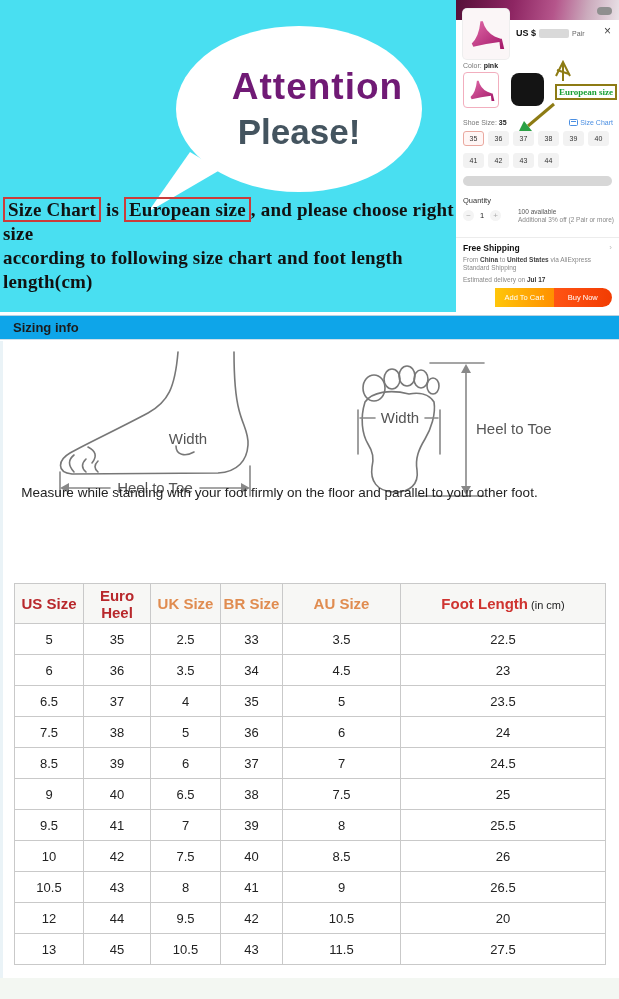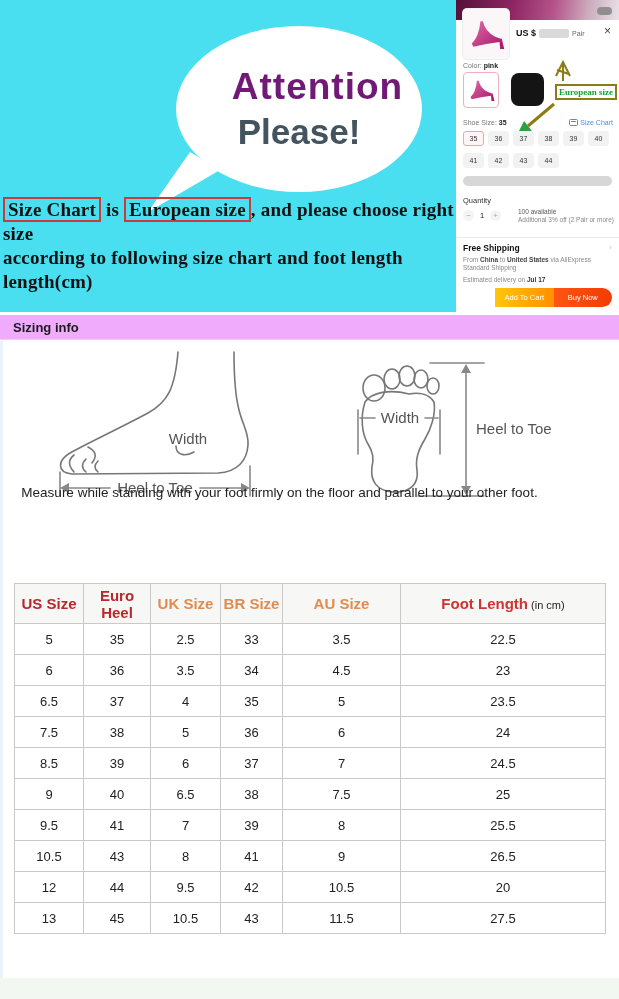--- a/index.html
+++ b/index.html
@@ -95,21 +95,21 @@
   .cta-row {
     position:absolute; left:7px; top:288px; width:149px; height:19px;
     display:flex; border-radius:10px; overflow:hidden;
   }
   .btn-cart { flex:1; background:linear-gradient(90deg,#ffc60a,#ff9000); color:#fff; font-size:7.5px; display:flex; align-items:center; justify-content:center;margin-left:32px; }
   .btn-buy  { flex:1; background:linear-gradient(90deg,#ff5414,#f23c02); color:#fff; font-size:7.5px; display:flex; align-items:center; justify-content:center; }
 
   
   .sizing-bar {
     position:absolute; left:0; top:315px; width:619px; height:25px;
-    background:#f0abfc; border-top:1px solid #b9d2e0; border-bottom:1px solid #cfe0ea;
+    background:#0ea5e9; border-top:1px solid #b9d2e0; border-bottom:1px solid #cfe0ea;
     display:flex; align-items:center;
   }
   .sizing-bar span { font-size:13px; font-weight:bold; color:#1c1c1c; padding-left:13px; }
   .edge-strip { position:absolute; left:0; top:341px; width:3px; height:658px; background:#eaf3f7; }
 
   
   .diagram { position:absolute; left:28px; top:348px; }
   .measure-caption {
     position:absolute; left:0; top:485px; width:559px; text-align:center;
     font-size:13.5px; color:#222;
@@ -376,20 +376,28 @@
         </tr>
         <tr>
           <td>9.5</td>
           <td>41</td>
           <td>7</td>
           <td>39</td>
           <td>8</td>
           <td>25.5</td>
         </tr>
         <tr>
+          <td>10</td>
+          <td>42</td>
+          <td>7.5</td>
+          <td>40</td>
+          <td>8.5</td>
+          <td>26</td>
+        </tr>
+        <tr>
           <td>10.5</td>
           <td>43</td>
           <td>8</td>
           <td>41</td>
           <td>9</td>
           <td>26.5</td>
         </tr>
         <tr>
           <td>12</td>
           <td>44</td>

